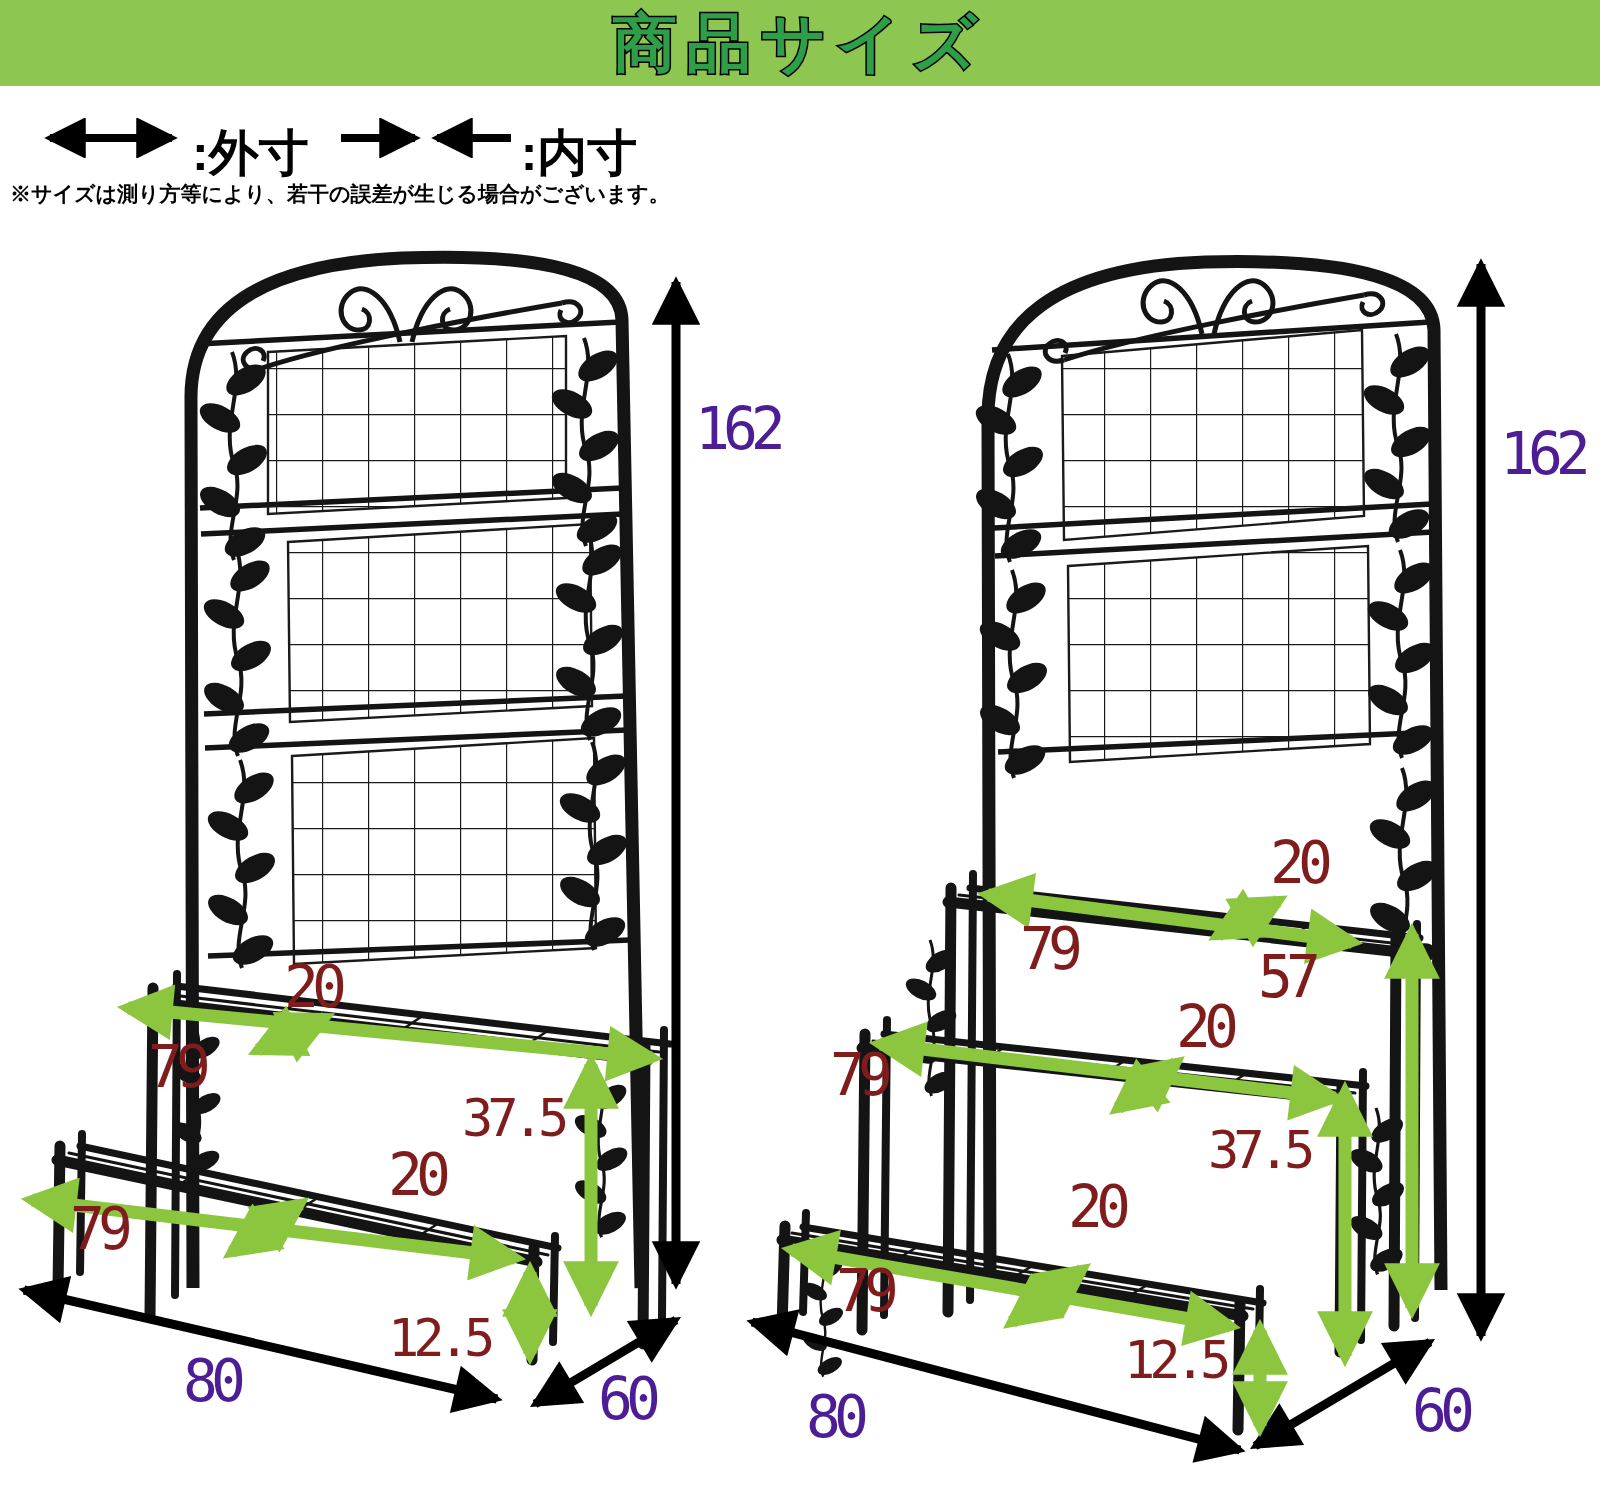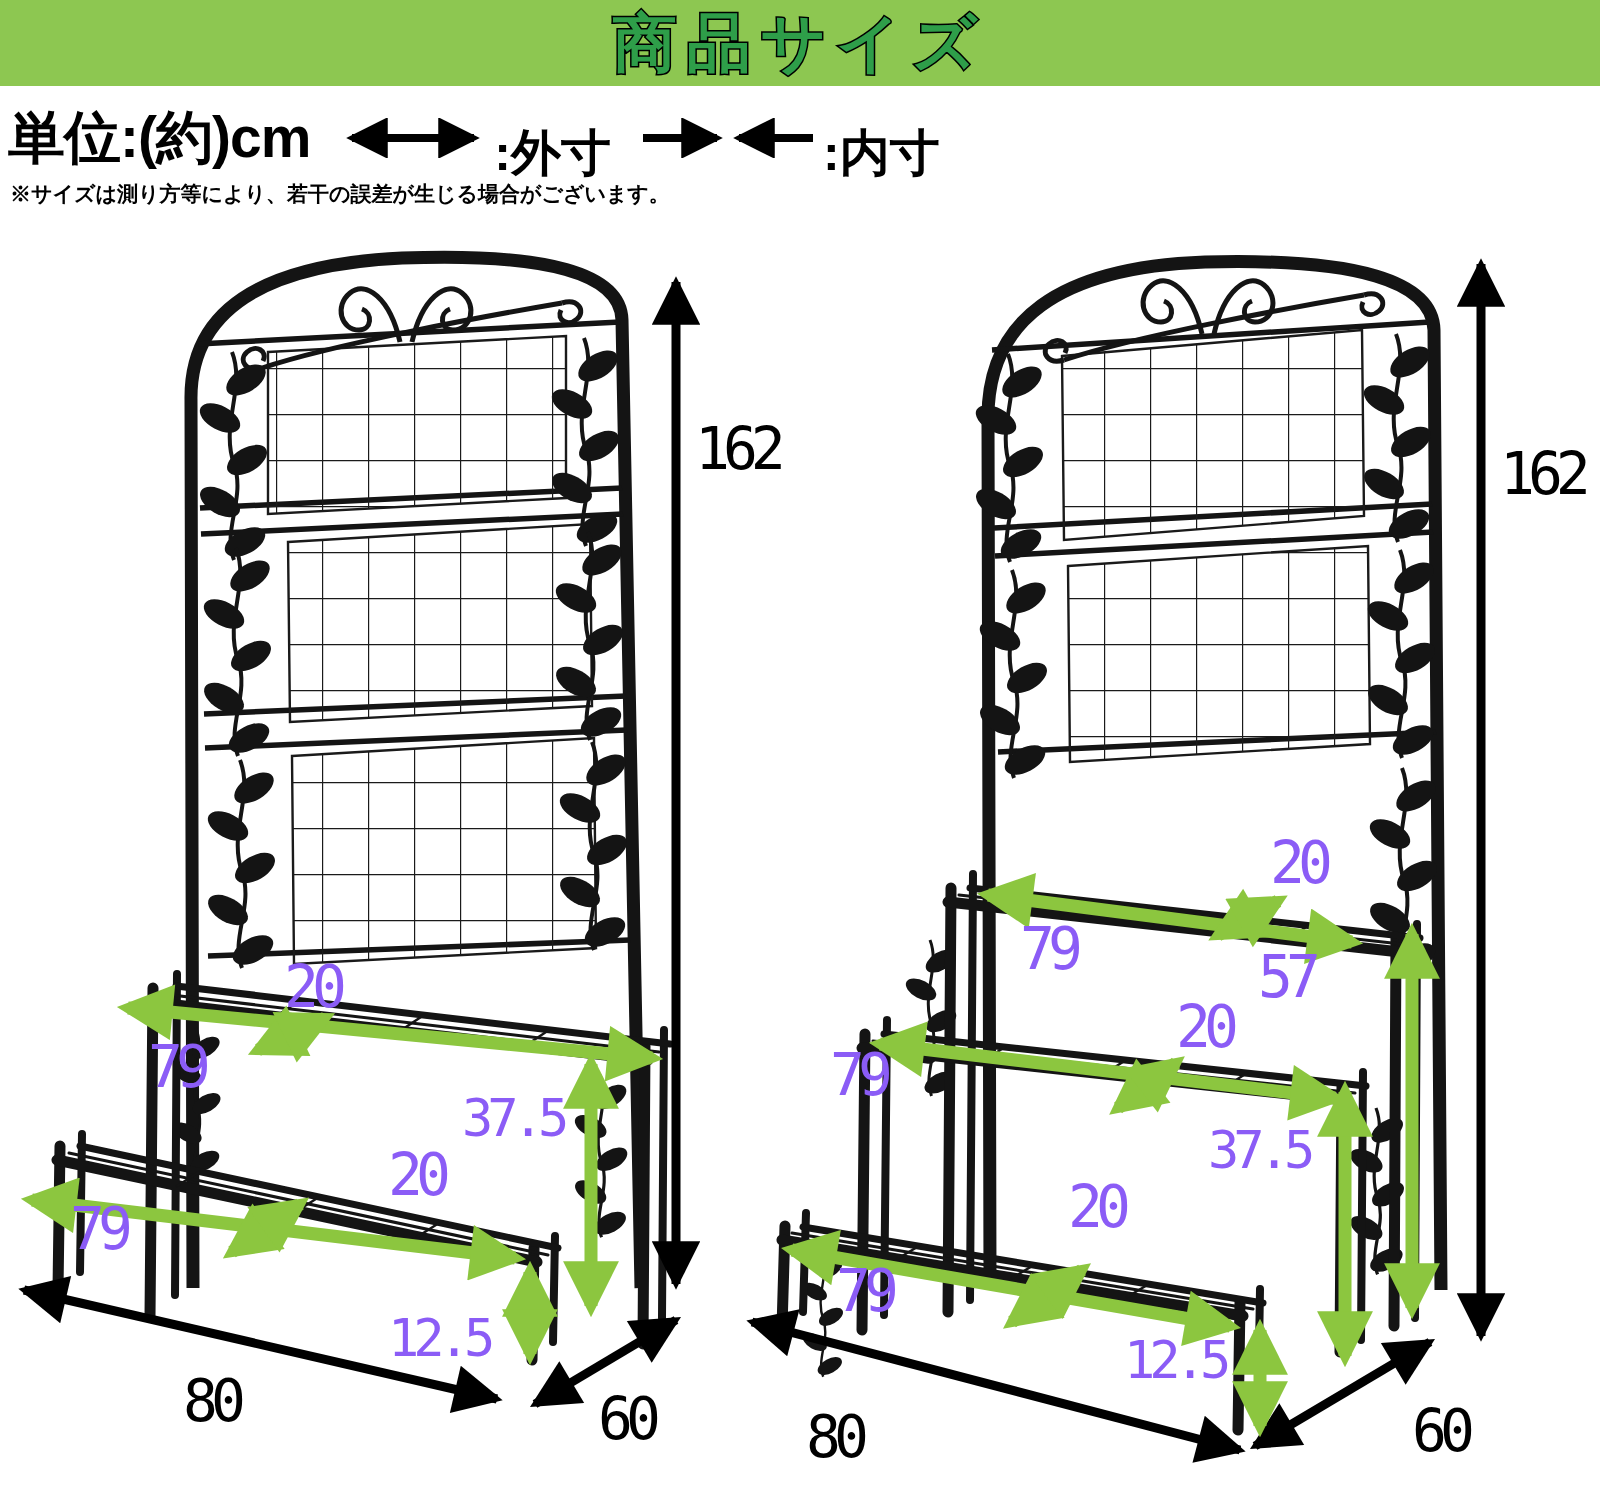--- a/index.html
+++ b/index.html
@@ -11,37 +11,36 @@
   .banner h1{margin:0;font-size:64px;font-weight:900;letter-spacing:10px;color:#2E9E49;
              -webkit-text-stroke:3px #000;paint-order:stroke fill;}
   
   .legend{position:absolute;left:8px;top:96px;height:84px;display:flex;align-items:center;}
   .legend .unit{font-size:57px;font-weight:900;color:#000;letter-spacing:-1px;white-space:nowrap;}
   .legend .lab{font-size:50px;font-weight:900;color:#000;white-space:nowrap;margin-top:30px;}
   .legend svg{margin:0 6px 0 28px;}
   .note{position:absolute;left:10px;top:180px;font-size:21px;font-weight:700;color:#000;white-space:nowrap;font-family:Liberation Serif, serif;}
   
   .dim{position:absolute;font-family:"DejaVu Sans Mono","Liberation Mono",monospace;
-       color:#8b5cf6;font-size:58px;letter-spacing:-7px;line-height:1;white-space:nowrap;}
+       color:#7f1d1d;font-size:58px;letter-spacing:-7px;line-height:1;white-space:nowrap;}
   .dim.sm{font-size:52px;letter-spacing:-6px;}
-  .dim.black{color:#000000;margin-top:20px;}
+  .dim.black{color:#4c1d95;}
   svg.canvas{position:absolute;left:0;top:0;}
   .wire{stroke:#141414;fill:none;}
 </style>
 </head>
 <body>
 
 <div id="stage">
 
   <div class="banner">
     <h1>商品サイズ</h1>
   </div>
 
   <div class="legend">
-    <span class="unit">単位:(約)cm</span>
     <svg width="150" height="40">
       <defs>
         <marker id="lmb" viewBox="0 0 10 10" refX="8.6" refY="5" markerWidth="6.2" markerHeight="5.2" orient="auto-start-reverse">
             <path d="M0 0 L10 5 L0 10 Z" fill="#000"></path>
           </marker>
       </defs>
       <line x1="14" y1="20" x2="136" y2="20" stroke="#000" stroke-width="8" marker-start="url(#lmb)" marker-end="url(#lmb)"></line>
     </svg>
     <span class="lab">:外寸</span>
     <svg width="178" height="40">

